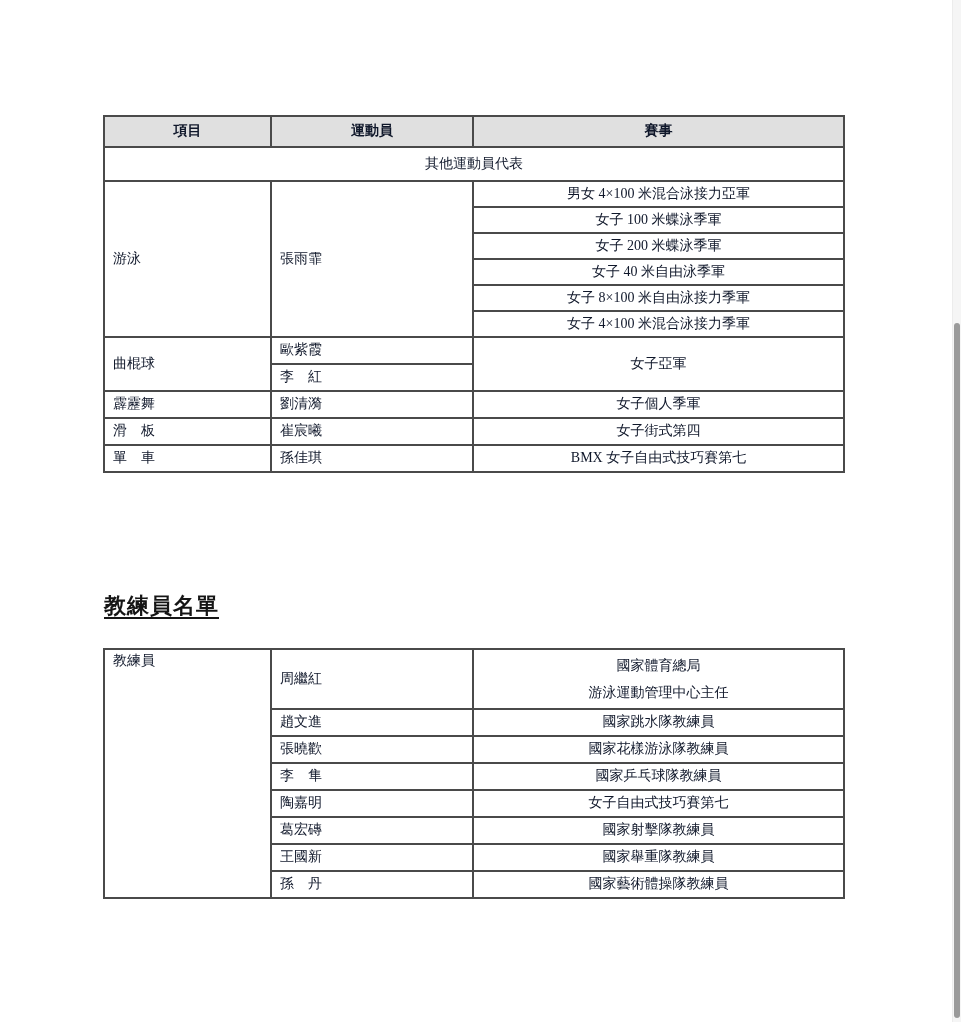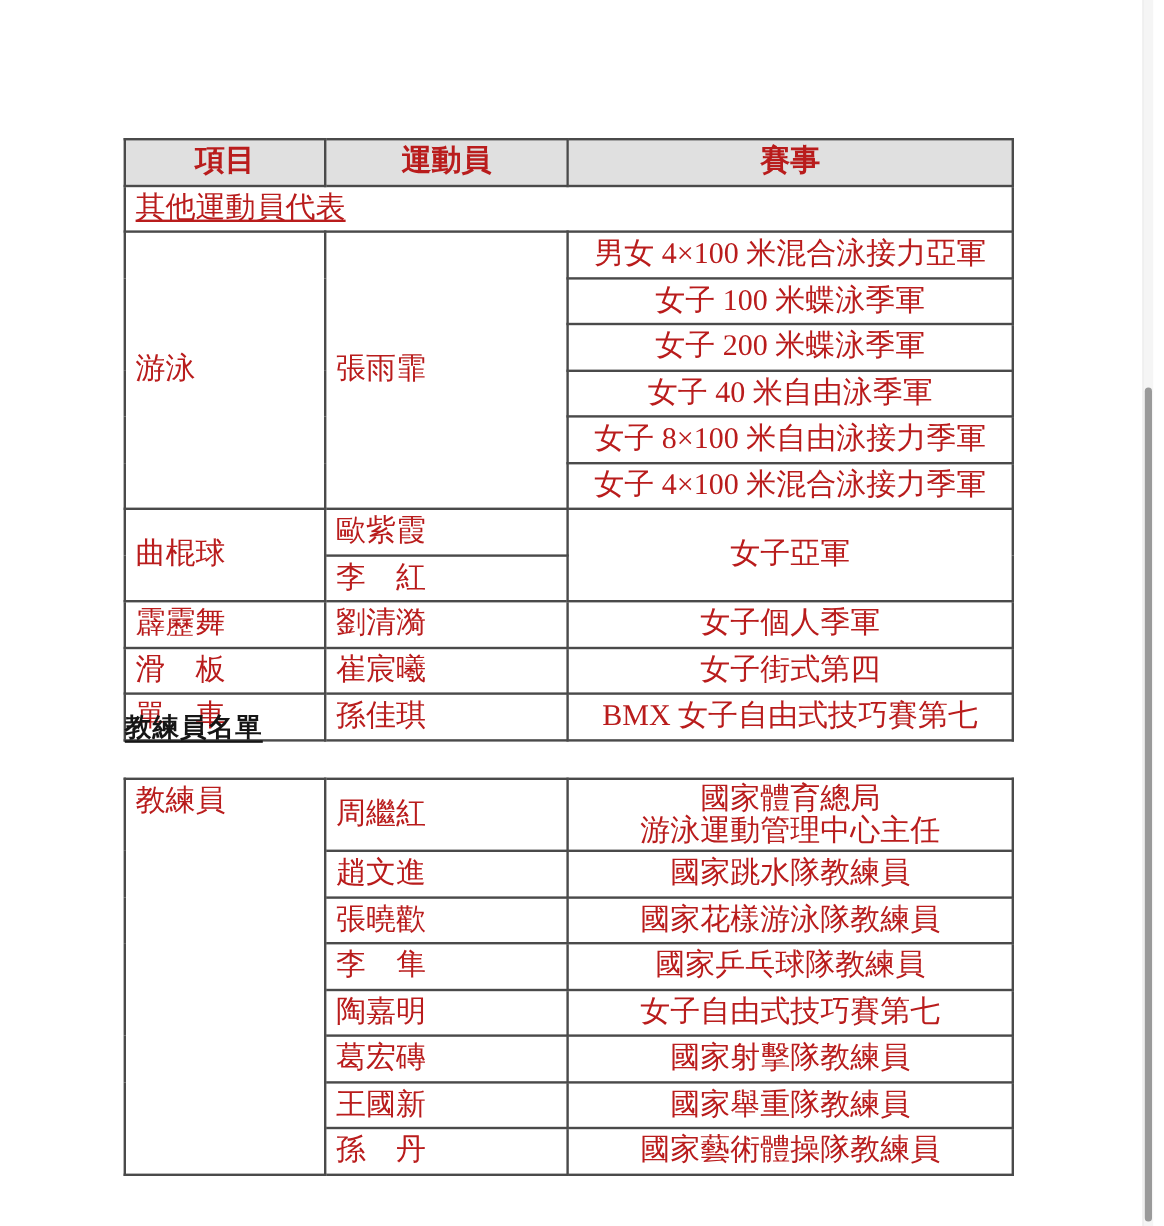--- a/index.html
+++ b/index.html
@@ -35,22 +35,22 @@
     background: #9a9a9a;
     border-radius: 3px;
   }
 
   
   .doc-table {
     position: absolute;
     border-collapse: collapse;
     table-layout: fixed;
     width: 740px;
-    font-size: 25px;
-    color: #b91c1c;
+    font-size: 14px;
+    color: #0f172a;
   }
   .doc-table td, .doc-table th {
     border: 2px solid #4a4a4a;
     padding: 2px 8px;
     line-height: 1.3;
     overflow: hidden;
     white-space: nowrap;
   }
   #athlete-table { left: 103px; top: 115px; }
   #coach-table   { left: 103px; top: 648px; }
@@ -61,21 +61,21 @@
 
   .doc-table th {
     background: #e0e0e0;
     font-weight: bold;
     text-align: center;
     height: 25px;
   }
   .cell-center { text-align: left; vertical-align: middle; }
   .cell-left   { text-align: center;   vertical-align: middle; }
 
-  .row-section td { height: 28px; text-align: left; text-decoration: underline; }
+  .row-section td { height: 28px; text-align: center; }
   .row-event      { height: 26px; }
   .row-std        { height: 27px; }
   .row-coach-first{ height: 56px; }
 
   .cell-group-top {
     text-align: left;
     vertical-align: top;
     padding-top: 8px;
   }
   .role-line { line-height: 27px; }

